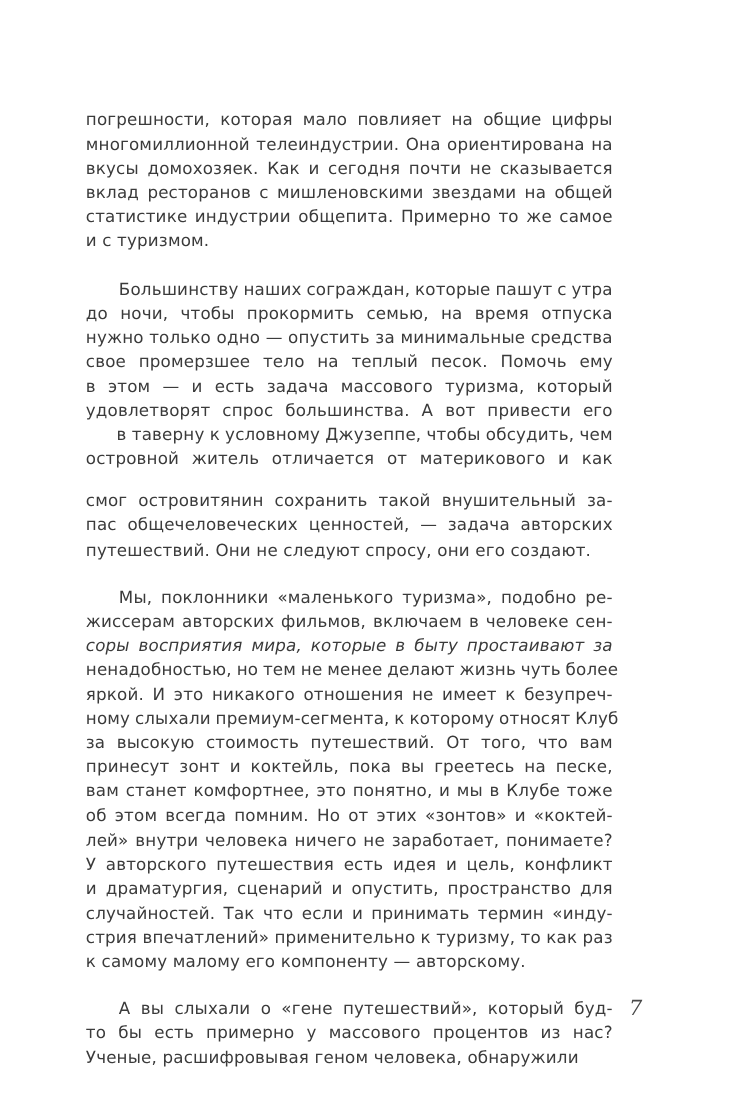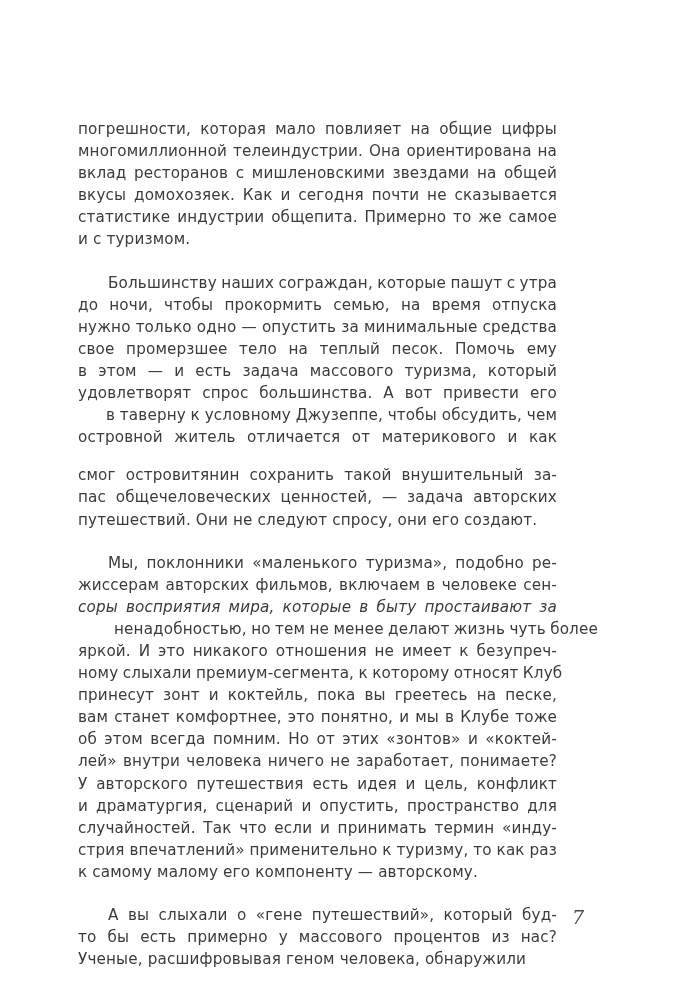--- a/index.html
+++ b/index.html
@@ -70,47 +70,48 @@
   }
 </style>
 </head>
 <body>
 
 <div class="page">
 
   <div class="text-block">
 
     <p class="para first">
-        <span class="line" style="word-spacing: -0.6px; margin-top: 20px;">погрешности, которая мало повлияет на общие цифры</span>
+        <span class="line" style="word-spacing: -0.6px;">погрешности, которая мало повлияет на общие цифры</span>
         <span class="line" style="word-spacing: -0.6px;">многомиллионной телеиндустрии. Она ориентирована на</span>
+        <span class="line" style="word-spacing: -0.6px;">вкусы домохозяек. Как и сегодня почти не сказывается</span>
         <span class="line" style="word-spacing: -0.6px;">вклад ресторанов с мишленовскими звездами на общей</span>
-        <span class="line" style="word-spacing: -0.6px;">вкусы домохозяек. Как и сегодня почти не сказывается</span>
         <span class="line" style="word-spacing: -0.6px;">статистике индустрии общепита. Примерно то же самое</span>
         <span class="line last">и с туризмом.</span>
       </p>
     <p class="para">
         <span class="line first-line" style="word-spacing: -0.6px;">Большинству наших сограждан, которые пашут с утра</span>
         <span class="line" style="word-spacing: -0.6px;">до ночи, чтобы прокормить семью, на время отпуска</span>
         <span class="line" style="word-spacing: -0.6px;">нужно только одно — опустить за минимальные средства</span>
         <span class="line" style="word-spacing: -0.6px;">свое промерзшее тело на теплый песок. Помочь ему</span>
         <span class="line" style="word-spacing: -0.6px;">в этом — и есть задача массового туризма, который</span>
         <span class="line" style="word-spacing: -0.6px;">удовлетворят спрос большинства. А вот привести его</span>
         <span class="line" style="word-spacing: -0.6px; margin-left: 28px;">в таверну к условному Джузеппе, чтобы обсудить, чем</span>
         <span class="line" style="word-spacing: -0.6px;">островной житель отличается от материкового и как</span>
         <span class="line" style="word-spacing: -0.6px; margin-top: 16px;">смог островитянин сохранить такой внушительный за-</span>
         <span class="line" style="word-spacing: -0.6px;">пас общечеловеческих ценностей, — задача авторских</span>
         <span class="line last">путешествий. Они не следуют спросу, они его создают.</span>
       </p>
     <p class="para">
         <span class="line first-line" style="word-spacing: -0.6px;">Мы, поклонники «маленького туризма», подобно ре-</span>
         <span class="line" style="word-spacing: -0.6px;">жиссерам авторских фильмов, включаем в человеке сен-</span>
         <span class="line" style="word-spacing: -0.6px; font-style: italic;">соры восприятия мира, которые в быту простаивают за</span>
-        <span class="line" style="word-spacing: -0.6px; margin-left: 36px;">ненадобностью, но тем не менее делают жизнь чуть более</span>
+        <span class="line" style="word-spacing: -0.6px;">ненадобностью, но тем не менее делают жизнь чуть более</span>
         <span class="line" style="word-spacing: -0.6px;">яркой. И это никакого отношения не имеет к безупреч-</span>
         <span class="line" style="word-spacing: -0.6px;">ному слыхали премиум-сегмента, к которому относят Клуб</span>
+        <span class="line" style="word-spacing: -0.6px;">за высокую стоимость путешествий. От того, что вам</span>
         <span class="line" style="word-spacing: -0.6px;">принесут зонт и коктейль, пока вы греетесь на песке,</span>
         <span class="line" style="word-spacing: -0.6px;">вам станет комфортнее, это понятно, и мы в Клубе тоже</span>
         <span class="line" style="word-spacing: -0.6px;">об этом всегда помним. Но от этих «зонтов» и «коктей-</span>
         <span class="line" style="word-spacing: -0.6px;">лей» внутри человека ничего не заработает, понимаете?</span>
         <span class="line" style="word-spacing: -0.6px;">У авторского путешествия есть идея и цель, конфликт</span>
         <span class="line" style="word-spacing: -0.6px;">и драматургия, сценарий и опустить, пространство для</span>
         <span class="line" style="word-spacing: -0.6px;">случайностей. Так что если и принимать термин «инду-</span>
         <span class="line" style="word-spacing: -0.6px;">стрия впечатлений» применительно к туризму, то как раз</span>
         <span class="line last">к самому малому его компоненту — авторскому.</span>
       </p>

